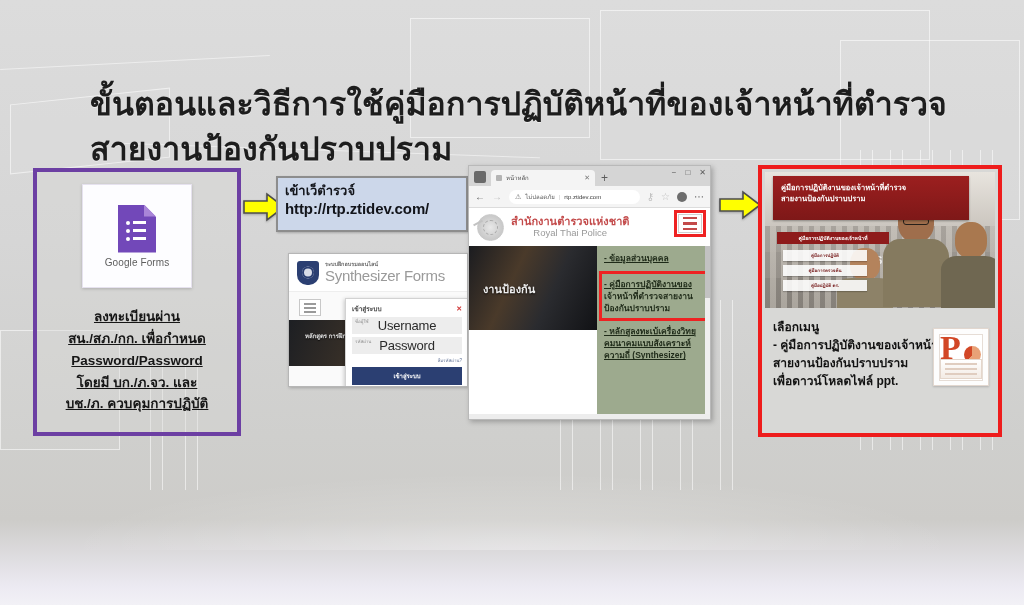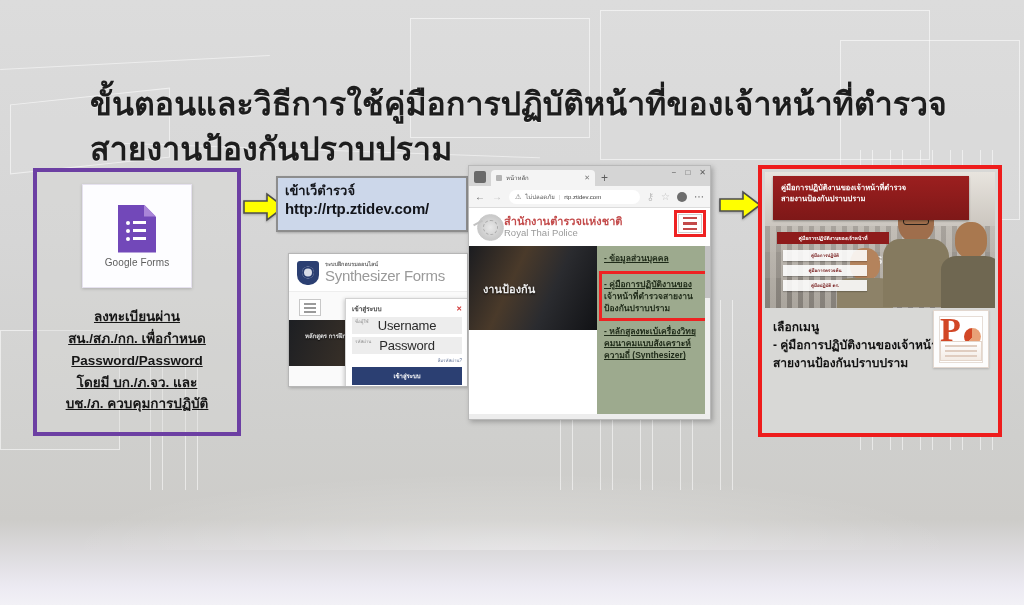--- a/index.html
+++ b/index.html
@@ -265,22 +265,23 @@
     font-size: 6px; color: #5a5a5a;
   }
   #bw-omni .warn { color: #666; font-size: 7px; }
   #bw-omni .sep { color: #c4c4c4; }
   #bw-omni .host { color: #3c3c3c; }
   #bw-profile { width: 10px; height: 10px; border-radius: 50%; background: #6d6d6d; }
 
   #bw-page { position: relative; height: 212px; background: #fff; }
   #bw-sitehead {
     height: 38px; background: #fff;
-    display: flex; align-items: center; padding: 0 8px;
+    display: flex; align-items: center; gap: 7px; padding: 0 8px;
     position: relative;
+    text-align: center;
   }
   #bw-crest {
     width: 27px; height: 27px; flex: none;
     border-radius: 50%;
     background: radial-gradient(circle at 50% 50%, #e8e8e8 0%, #cfcfcf 55%, #bdbdbd 100%);
     border: 1px solid #cacaca;
     position: relative;
   }
   #bw-crest::before {
     content: ""; position: absolute; left: -5px; top: 7px;
@@ -680,20 +681,21 @@
       <div id="pr-subbar">คู่มือการปฏิบัติงานของเจ้าหน้าที่</div>
       <div class="pr-btn" id="pr-btn1">คู่มือการปฏิบัติ</div>
       <div class="pr-btn" id="pr-btn2">คู่มือการตรวจค้น</div>
       <div class="pr-btn" id="pr-btn3">คู่มือปฏิบัติ ตร.</div>
     </div>
 
     <div id="pr-caption">
       <div>เลือกเมนู</div>
       <div>- คู่มือการปฏิบัติงานของเจ้าหน้าที่ตำรวจ</div>
       <div>สายงานป้องกันปราบปราม</div>
+      <div>เพื่อดาวน์โหลดไฟล์ ppt.</div>
 
       <div id="ppt-icon">
         <div class="doc"></div>
         <div class="pletter">P</div>
         <div class="pie"></div>
         <div class="sheet">
             <i></i>
             <i></i>
             <i></i>
           </div>

